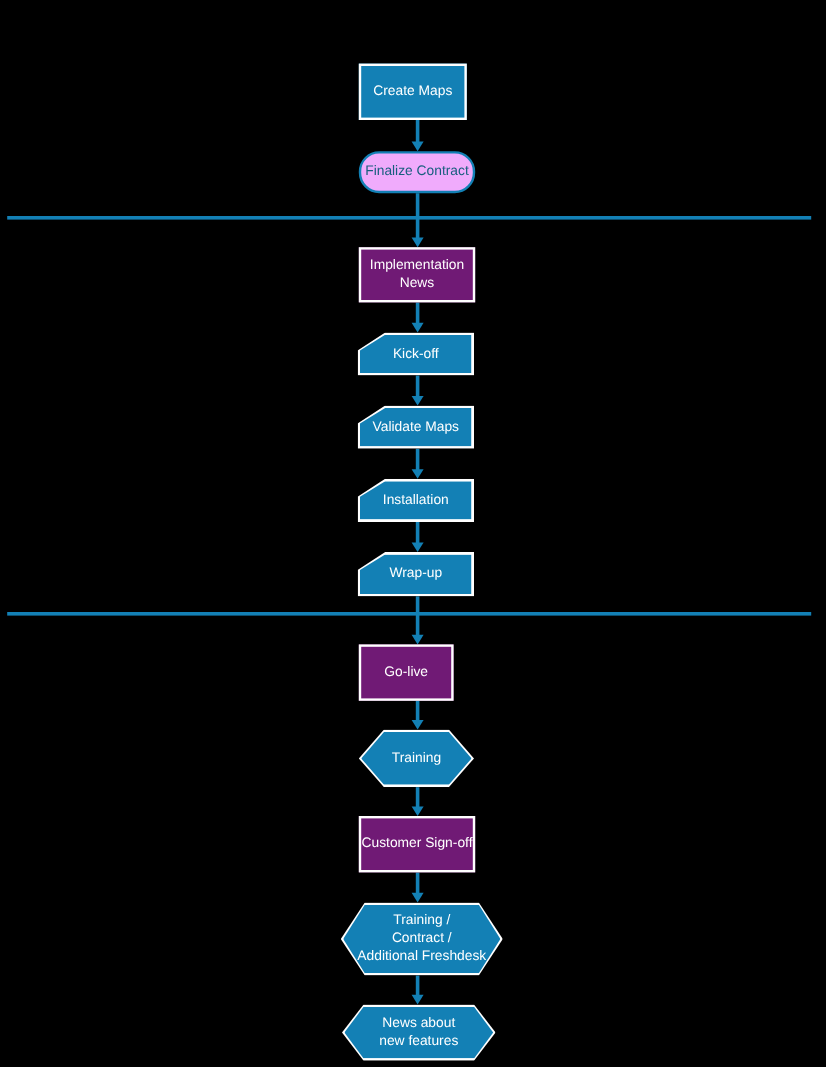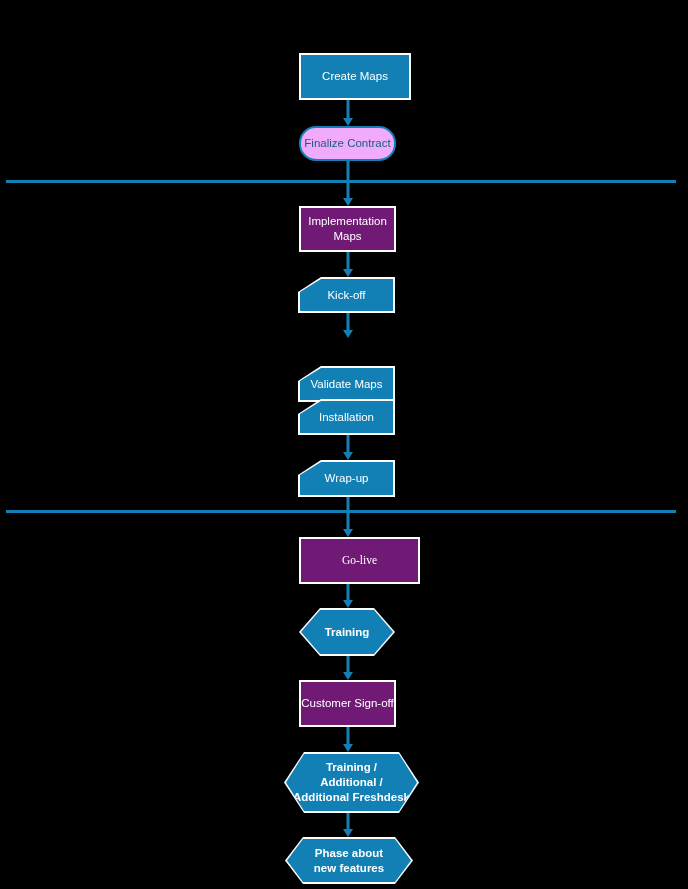--- a/index.html
+++ b/index.html
@@ -83,21 +83,21 @@
     color: #FFFFFF; font-size: 11.5px; line-height: 15px; 
   }
 
   
   .hex-outer { position: absolute; background: #FFFFFF; }
   .hex-inner {
     position: absolute;
     inset: 2px;
     background: #1380B5;
     display: flex; flex-direction: column; align-items: center; justify-content: center;
-    color: #FFFFFF; font-size: 11.5px; line-height: 15px; text-align: center; font-weight: bold;
+    color: #FFFFFF; font-size: 11.5px; line-height: 15px; text-align: center;
   }
   .hex21       { clip-path: polygon(0 50%, 21px 0, calc(100% - 21px) 0, 100% 50%, calc(100% - 21px) 100%, 21px 100%); }
   .hex21-in    { clip-path: polygon(0 50%, 19px 0, calc(100% - 19px) 0, 100% 50%, calc(100% - 19px) 100%, 19px 100%); }
   .hex20       { clip-path: polygon(0 50%, 20px 0, calc(100% - 20px) 0, 100% 50%, calc(100% - 20px) 100%, 20px 100%); }
   .hex20-in    { clip-path: polygon(0 50%, 18px 0, calc(100% - 18px) 0, 100% 50%, calc(100% - 18px) 100%, 18px 100%); }
   .hex18       { clip-path: polygon(0 50%, 18px 0, calc(100% - 18px) 0, 100% 50%, calc(100% - 18px) 100%, 18px 100%); }
   .hex18-in    { clip-path: polygon(0 50%, 16px 0, calc(100% - 16px) 0, 100% 50%, calc(100% - 16px) 100%, 16px 100%); }
 </style>
 </head>
 <body>
@@ -145,79 +145,79 @@
   </div>
   <div class="connector" style="top:727px;height:25px;">
     <div class="stem"></div>
     <div class="head"></div>
   </div>
   <div class="connector" style="top:813px;height:24px;">
     <div class="stem"></div>
     <div class="head"></div>
   </div>
 
-  <div class="node rect-blue" style="left:299px;top:53px;width:112px;height:47px;">
+  <div class="node rect-blue" style="left:299px;top:53px;width:90px;height:47px;">
     <span class="lbl">Create Maps</span>
   </div>
 
   <div class="node terminator" style="left:299px;top:126px;width:97px;height:35px;">
     <span class="lbl">Finalize Contract</span>
   </div>
 
   <div class="node rect-orange" style="left:299px;top:206px;width:97px;height:46px;">
     <span class="lbl">Implementation</span>
-    <span class="lbl">Maps</span>
+    <span class="lbl">News</span>
   </div>
 
   <div class="card-outer" style="left:298px;top:277px;width:97px;height:36px;">
     <div class="card-inner">
       <span class="lbl">Kick-off</span>
     </div>
   </div>
 
-  <div class="card-outer" style="left:298px;top:338px;width:97px;height:36px;margin-top:28px;">
+  <div class="card-outer" style="left:298px;top:338px;width:97px;height:36px;">
     <div class="card-inner">
       <span class="lbl">Validate Maps</span>
     </div>
   </div>
 
   <div class="card-outer" style="left:298px;top:460px;width:97px;height:37px;">
     <div class="card-inner">
       <span class="lbl">Wrap-up</span>
     </div>
   </div>
 
   <div class="card-outer" style="left:298px;top:399px;width:97px;height:36px;">
     <div class="card-inner">
       <span class="lbl">Installation</span>
     </div>
   </div>
 
-  <div class="node rect-orange" style="left:299px;top:537px;width:121px;height:47px;font-family:Liberation Serif, serif;">
+  <div class="node rect-orange" style="left:299px;top:537px;width:79px;height:47px;">
     <span class="lbl">Go-live</span>
   </div>
 
   <div class="hex-outer hex21" style="left:299px;top:608px;width:96px;height:48px;">
     <div class="hex-inner hex21-in">
       <span class="lbl">Training</span>
     </div>
   </div>
 
   <div class="node rect-orange" style="left:299px;top:680px;width:97px;height:47px;text-align:right;">
     <span class="lbl">Customer Sign-off</span>
   </div>
 
   <div class="hex-outer hex20" style="left:284px;top:752px;width:135px;height:61px;">
     <div class="hex-inner hex20-in">
       <span class="lbl">Training /</span>
-      <span class="lbl">Additional /</span>
+      <span class="lbl">Contract /</span>
       <span class="lbl">Additional Freshdesk</span>
     </div>
   </div>
 
   <div class="hex-outer hex18" style="left:285px;top:837px;width:128px;height:47px;">
     <div class="hex-inner hex18-in">
-      <span class="lbl">Phase about</span>
+      <span class="lbl">News about</span>
       <span class="lbl">new features</span>
     </div>
   </div>
 
 </div>
 
 </body></html>

